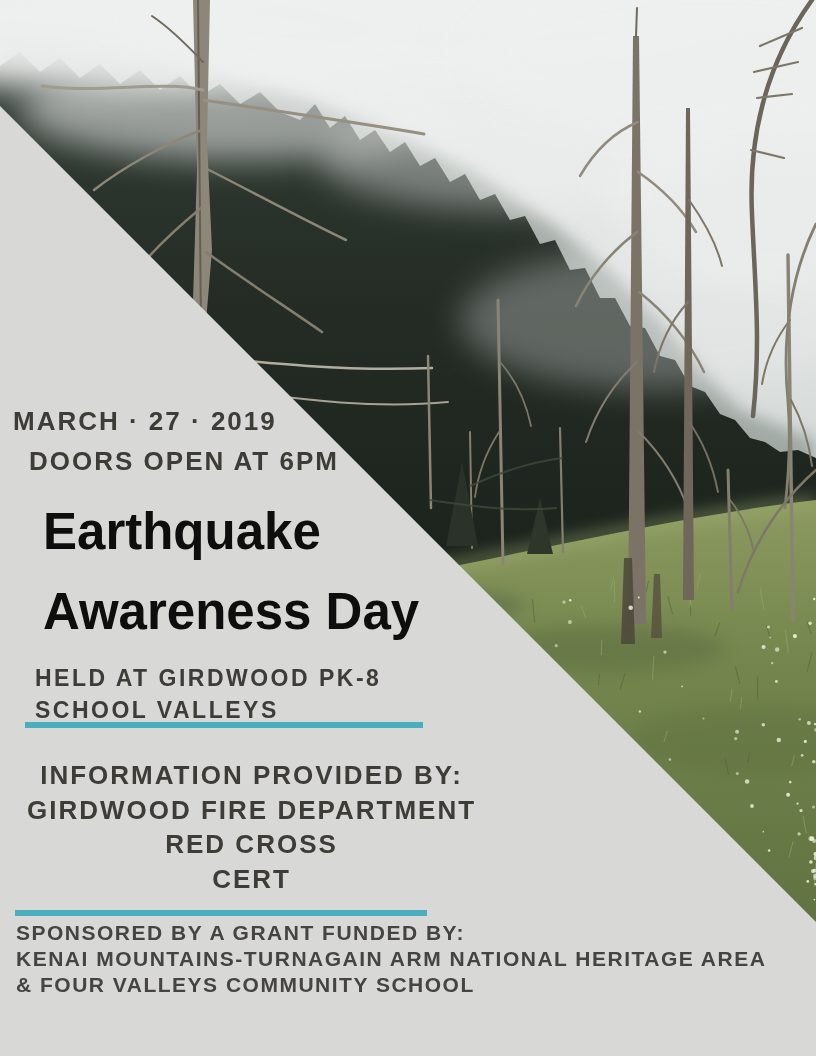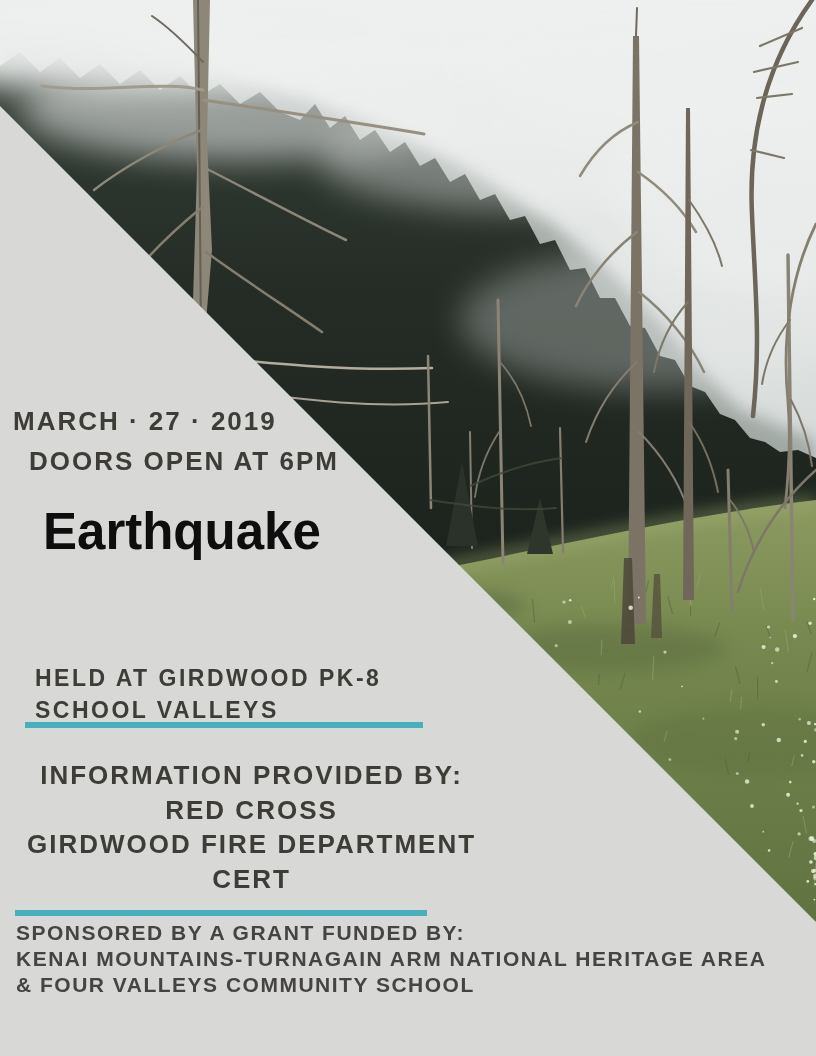--- a/index.html
+++ b/index.html
@@ -234,32 +234,33 @@
       </g>
   </svg>
 
   <div class="overlay"></div>
 
   <div class="content">
     <div class="caps date">MARCH · 27 · 2019</div>
     <div class="caps doors">DOORS OPEN AT 6PM</div>
 
     <h1 class="title t1">Earthquake</h1>
+    <h1 class="title t2">Awareness Day</h1>
 
     <div class="caps venue">
       <div>HELD AT GIRDWOOD PK-8</div>
       <div>SCHOOL VALLEYS</div>
     </div>
 
     <div class="rule rule1"></div>
 
     <div class="caps info">
       <div>INFORMATION PROVIDED BY:</div>
+      <div>GIRDWOOD FIRE DEPARTMENT</div>
       <div>RED CROSS</div>
-      <div>GIRDWOOD FIRE DEPARTMENT</div>
       <div>CERT</div>
     </div>
 
     <div class="rule rule2"></div>
 
     <div class="caps sponsor">
       <div>SPONSORED BY A GRANT FUNDED BY:</div>
       <div>KENAI MOUNTAINS-TURNAGAIN ARM NATIONAL HERITAGE AREA</div>
       <div>&amp; FOUR VALLEYS COMMUNITY SCHOOL</div>
     </div>

